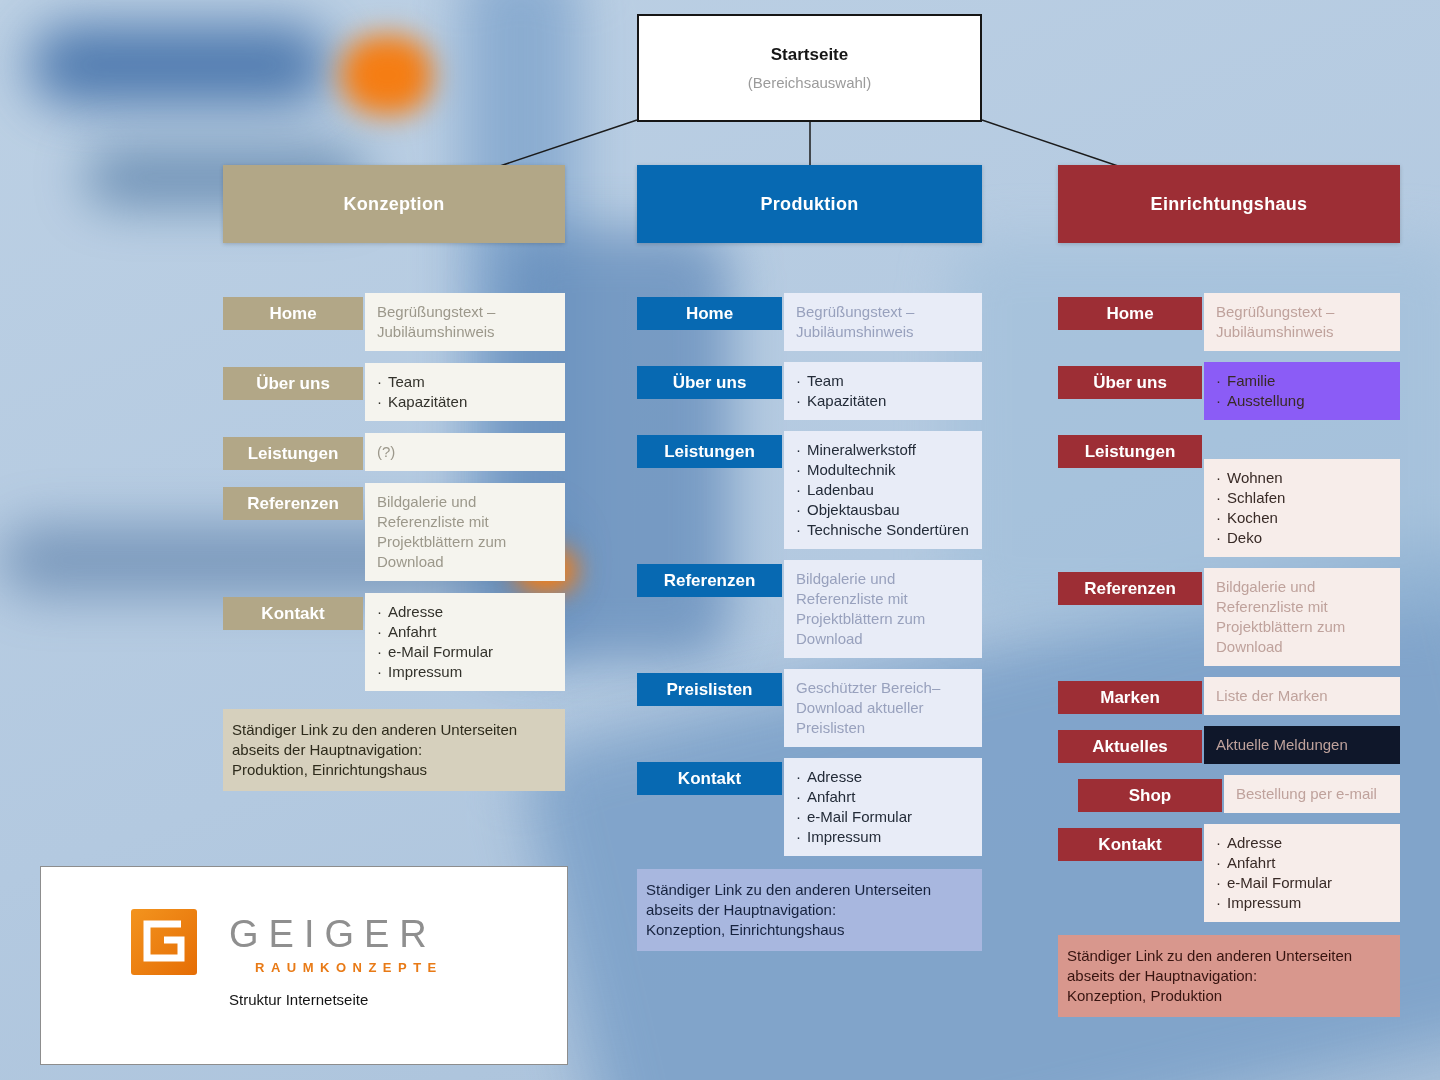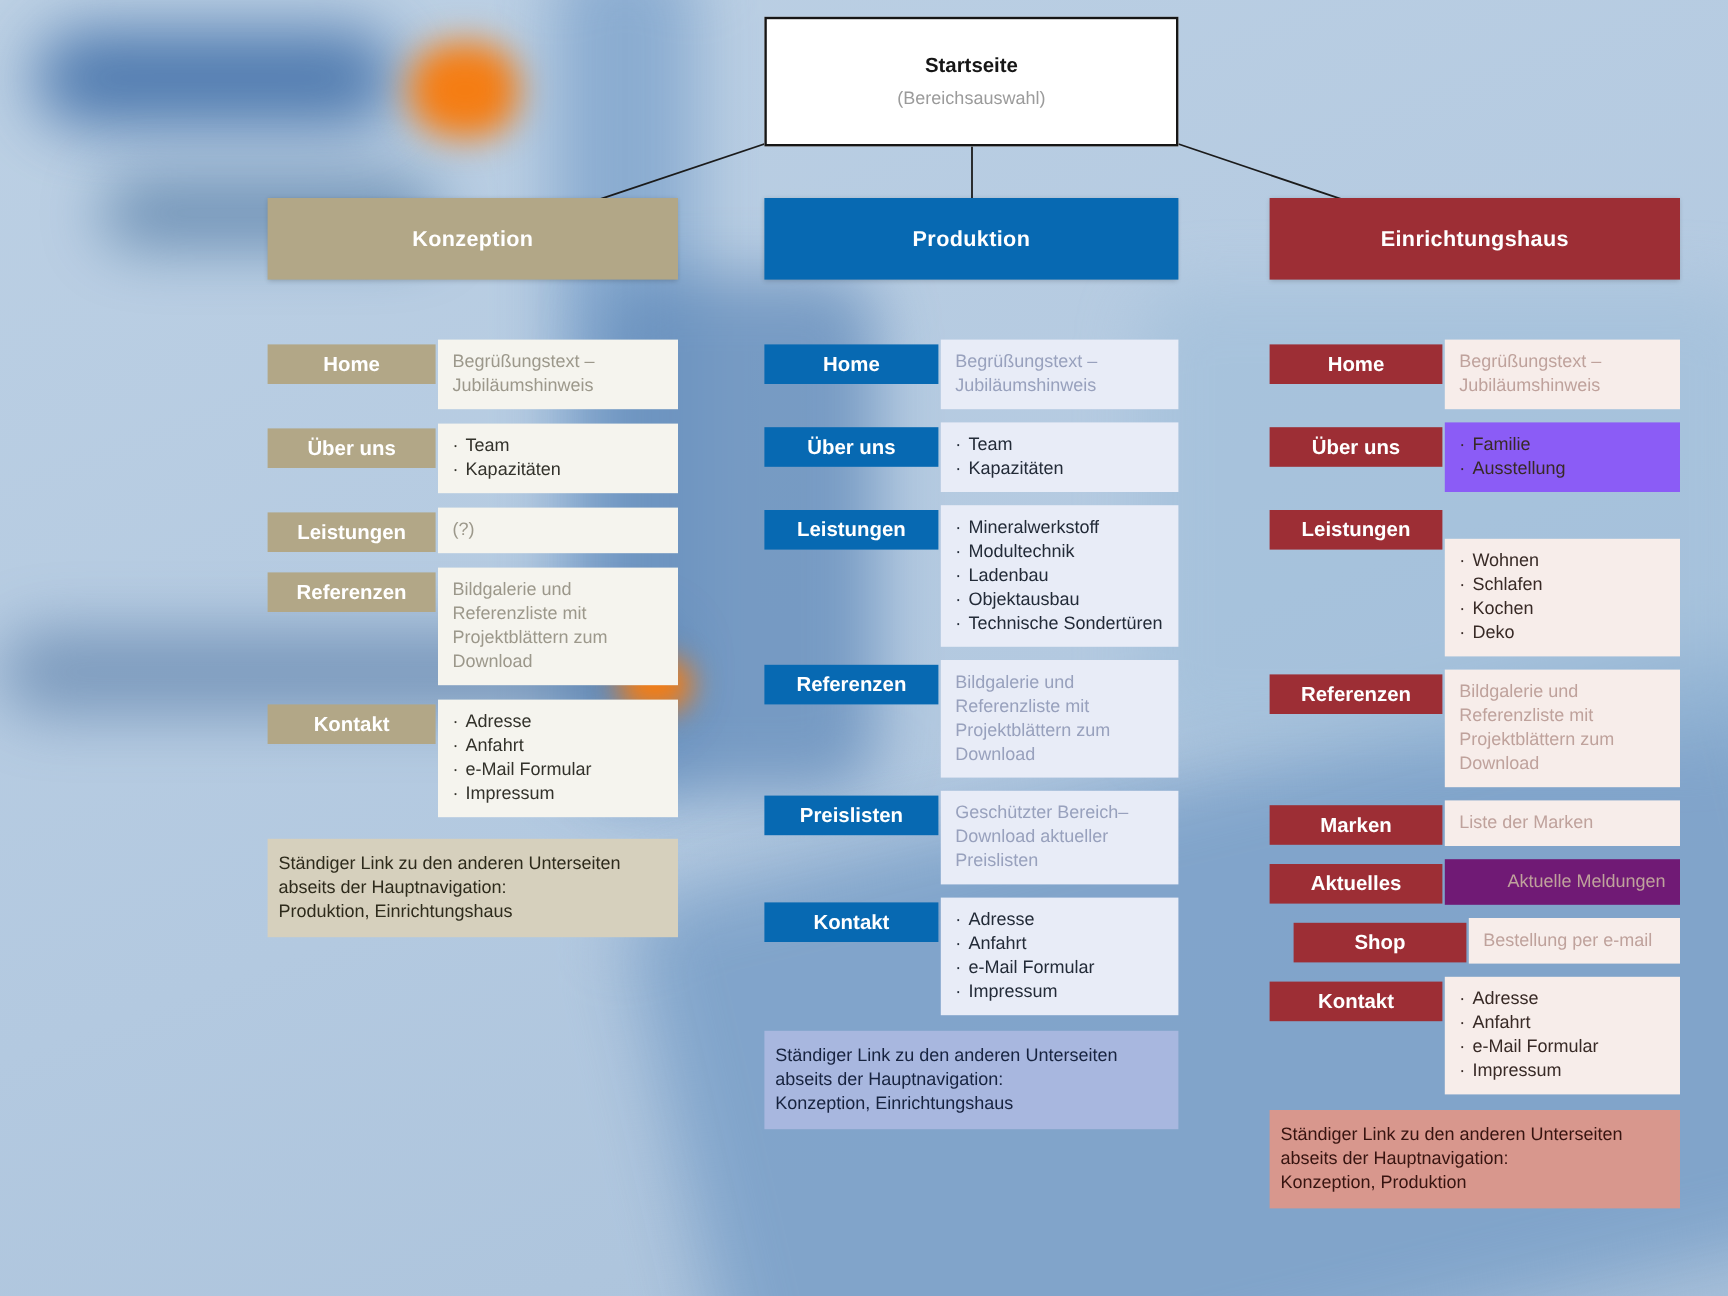--- a/index.html
+++ b/index.html
@@ -23,21 +23,21 @@
     background:#ffffff; border:2px solid #161616;
     display:flex; flex-direction:column; align-items:center; justify-content:center; gap:9px;
   }
   .start-title { font-size:17px; font-weight:bold; color:#161616; }
   .start-sub { font-size:15px; color:#9b9b9b; }
 
   
   #columns { position:absolute; inset:0; }
   .column { position:absolute; top:165px; display:flex; flex-direction:column; }
   .col-header {
-    height:68px; display:flex; align-items:center; justify-content:center;
+    height:78px; display:flex; align-items:center; justify-content:center;
     color:#fff; font-size:18px; font-weight:bold; letter-spacing:.3px;
     box-shadow:0 1px 4px rgba(0,0,0,.18);
   }
   .rows { margin-top:50px; display:flex; flex-direction:column; }
   .row { display:flex; gap:2px; align-items:flex-start; }
   .nav-label {
     height:33px; line-height:33px; text-align:center; color:#fff;
     font-size:17px; font-weight:bold; flex:none; margin-top:4px;
   }
   .content { flex:1; padding:9px 12px; font-size:15px; line-height:20px; }
@@ -284,21 +284,21 @@
             </div>
           </div>
           <div class="row">
             <div class="nav-label" style="background: rgb(157, 46, 53); width: 144px;">Marken</div>
             <div class="content" style="background: rgb(247, 237, 234); color: rgb(191, 162, 156);">
               <div class="line">Liste der Marken</div>
             </div>
           </div>
           <div class="row">
             <div class="nav-label" style="background: rgb(157, 46, 53); width: 144px;">Aktuelles</div>
-            <div class="content" style="background: #701a75; color: rgb(191, 162, 156); text-align: right;">
+            <div class="content" style="background: #0f172a; color: rgb(191, 162, 156);">
               <div class="line">Aktuelle Meldungen</div>
             </div>
           </div>
           <div class="row">
             <div class="nav-label" style="background: rgb(157, 46, 53); width: 144px; margin-left: 20px;">Shop</div>
             <div class="content" style="background: rgb(247, 237, 234); color: rgb(191, 162, 156);">
               <div class="line">Bestellung per e-mail</div>
             </div>
           </div>
           <div class="row">
@@ -320,14 +320,29 @@
           </div>
         </div>
         <div class="footer-note" style="background: rgb(216, 151, 141); color: rgb(55, 20, 16); margin-top: 13px;">
           <div>Ständiger Link zu den anderen Unterseiten</div>
           <div>abseits der Hauptnavigation:</div>
           <div>Konzeption, Produktion</div>
         </div>
       </div>
     </div>
 
+  <div class="logo-box">
+    <svg class="logo-mark" width="66" height="66" viewBox="0 0 66 66">
+      <defs>
+        <linearGradient id="lg" x1="0" y1="0" x2="1" y2="1">
+          <stop offset="0" stop-color="#f3941e"></stop>
+          <stop offset="1" stop-color="#e56d05"></stop>
+        </linearGradient>
+      </defs>
+      <rect x="0" y="0" width="66" height="66" rx="3" fill="url(#lg)"></rect>
+      <path d="M 50 15 L 16 15 L 16 49 L 50 49 L 50 31 L 33 31" fill="none" stroke="#ffffff" stroke-width="7"></path>
+    </svg>
+    <div class="brand">GEIGER</div>
+    <div class="tagline">RAUMKONZEPTE</div>
+    <div class="caption">Struktur Internetseite</div>
+  </div>
 
 </div>
 
 </body></html>

